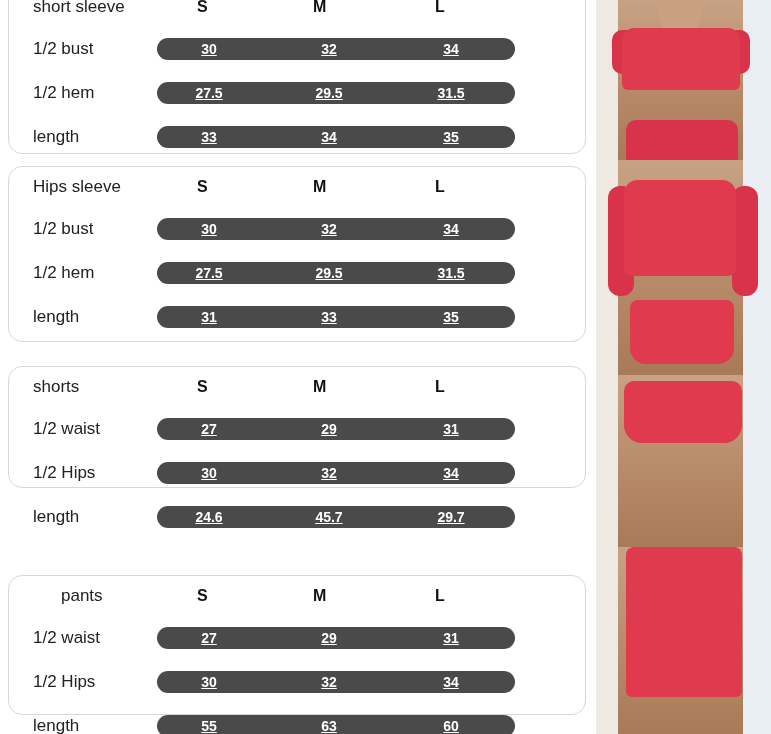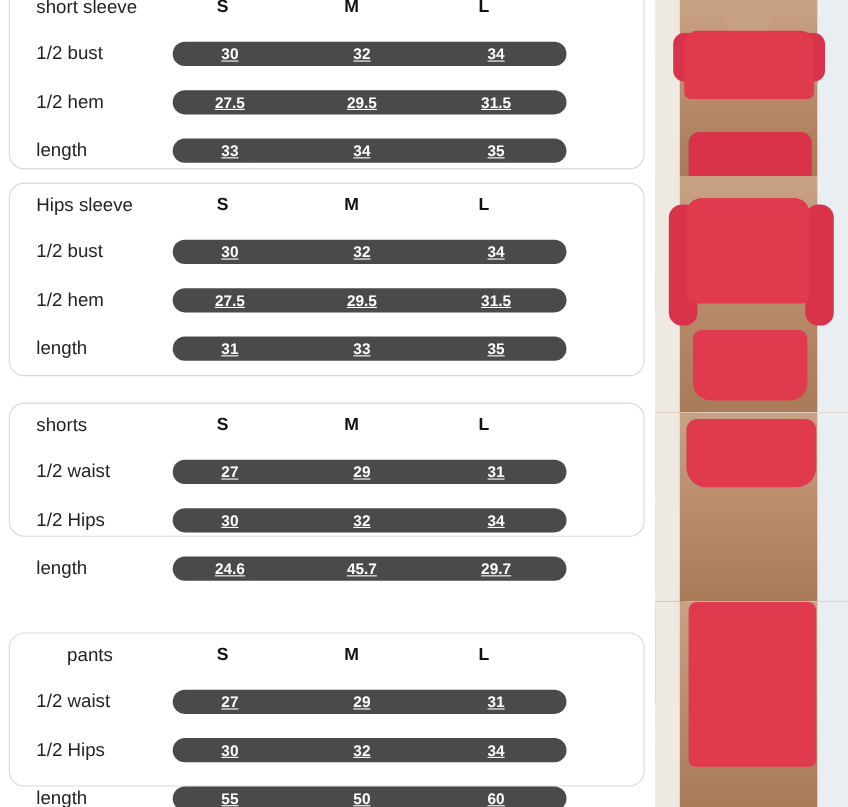--- a/index.html
+++ b/index.html
@@ -319,21 +319,21 @@
         <div class="bar">
           <span class="v0">30</span>
           <span class="v1">32</span>
           <span class="v2">34</span>
         </div>
       </div>
       <div class="row">
         <div class="label">length</div>
         <div class="bar">
           <span class="v0">55</span>
-          <span class="v1">50</span>
+          <span class="v1">63</span>
           <span class="v2">60</span>
         </div>
       </div>
     </div>
 
   </div>
 
   <div class="photos-col">
 
     <div class="photo photo-0">

